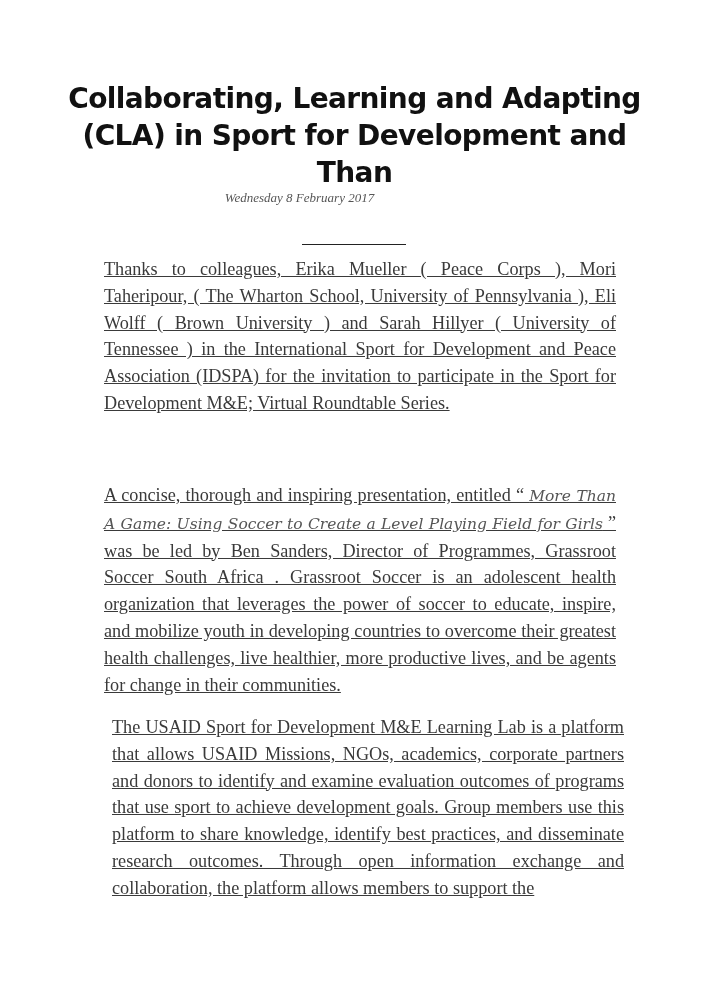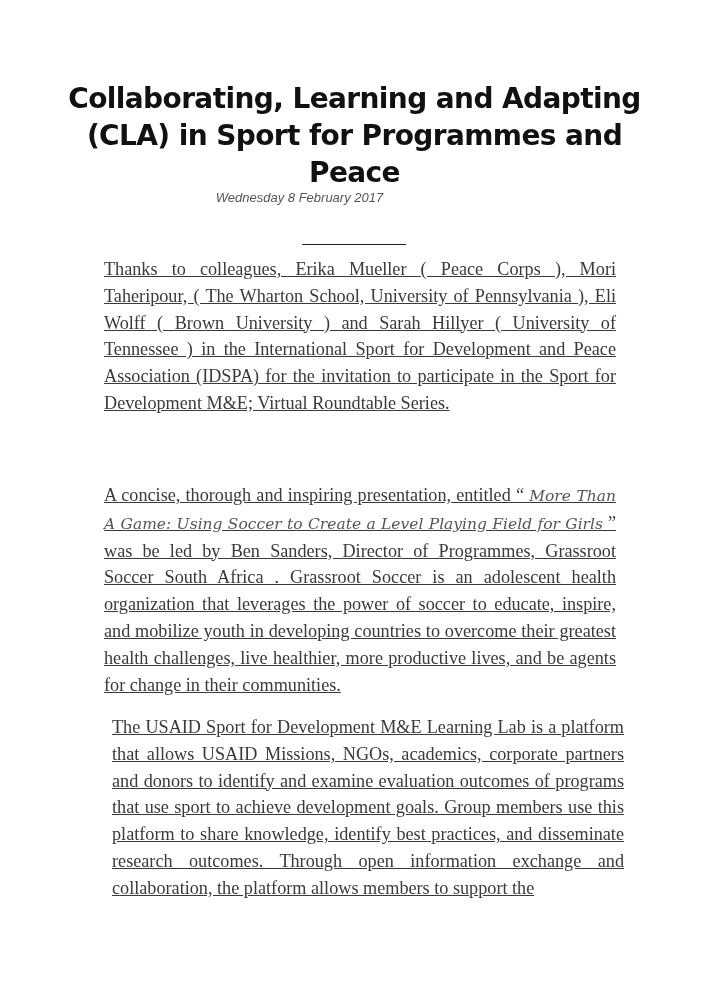--- a/index.html
+++ b/index.html
@@ -5,21 +5,21 @@
   html, body { margin: 0; padding: 0; background: #ffffff; }
   body { width: 709px; height: 992px; position: relative; overflow: hidden; }
   .page { position: absolute; left: 0; top: 0; width: 709px; height: 992px; }
   .title {
     position: absolute; left: 60px; width: 589px; top: 80px;
     text-align: center; font-family: "DejaVu Sans", sans-serif; font-weight: bold;
     font-size: 28px; line-height: 37px; color: #111111; letter-spacing: -0.6px;
   }
   .date {
     position: absolute; left: 0; width: 599px; top: 190px; text-align: center;
-    font-family: Liberation Sans, sans-serif; font-style: italic; font-size: 13px; color: #555555;
+    font-family: Liberation Serif, serif; font-style: italic; font-size: 13px; color: #555555;
   }
   .rule {
     position: absolute; left: 302px; top: 244px; width: 104px; height: 1px; background: #222222;
   }
   .body-text {
     position: absolute; left: 104px; width: 512px;
     font-family: "Liberation Serif", serif; font-size: 18.2px; line-height: 26.8px;
     color: #3a3a3a; text-align: justify;
   }
   .body-text p { margin: 0; text-decoration: underline; }
@@ -29,21 +29,21 @@
   .it { font-family: "DejaVu Serif", serif; font-style: italic; font-size: 15.5px; color: #555555; }
   .page-num {
     position: absolute; left: 0; width: 709px; top: 944px; text-align: center;
     font-family: "Liberation Serif", serif; font-size: 11px; color: #888888;
   }
 </style>
 </head>
 <body>
 
 <div class="page">
-  <div class="title">Collaborating, Learning and Adapting (CLA) in Sport for Programmes and Peace</div>
+  <div class="title">Collaborating, Learning and Adapting (CLA) in Sport for Development and Than</div>
   <div class="date">Wednesday 8 February 2017</div>
   <div class="rule"></div>
 
   <div class="body-text p1">
     <p>Thanks to colleagues, Erika Mueller ( Peace Corps ), Mori Taheripour, ( The Wharton School, University of Pennsylvania ), Eli Wolff ( Brown University ) and Sarah Hillyer ( University of Tennessee ) in the International Sport for Development and Peace Association (IDSPA) for the invitation to participate in the Sport for Development M&amp;E; Virtual Roundtable Series.</p>
   </div>
 
   <div class="body-text p2">
     <p><span>A concise, thorough and inspiring presentation, entitled “ </span><span class="it">More Than A Game: Using Soccer to Create a Level Playing Field for Girls</span><span> ” was be led by Ben Sanders, Director of Programmes, Grassroot Soccer South Africa . Grassroot Soccer is an adolescent health organization that leverages the power of soccer to educate, inspire, and mobilize youth in developing countries to overcome their greatest health challenges, live healthier, more productive lives, and be agents for change in their communities.</span></p>
   </div>

